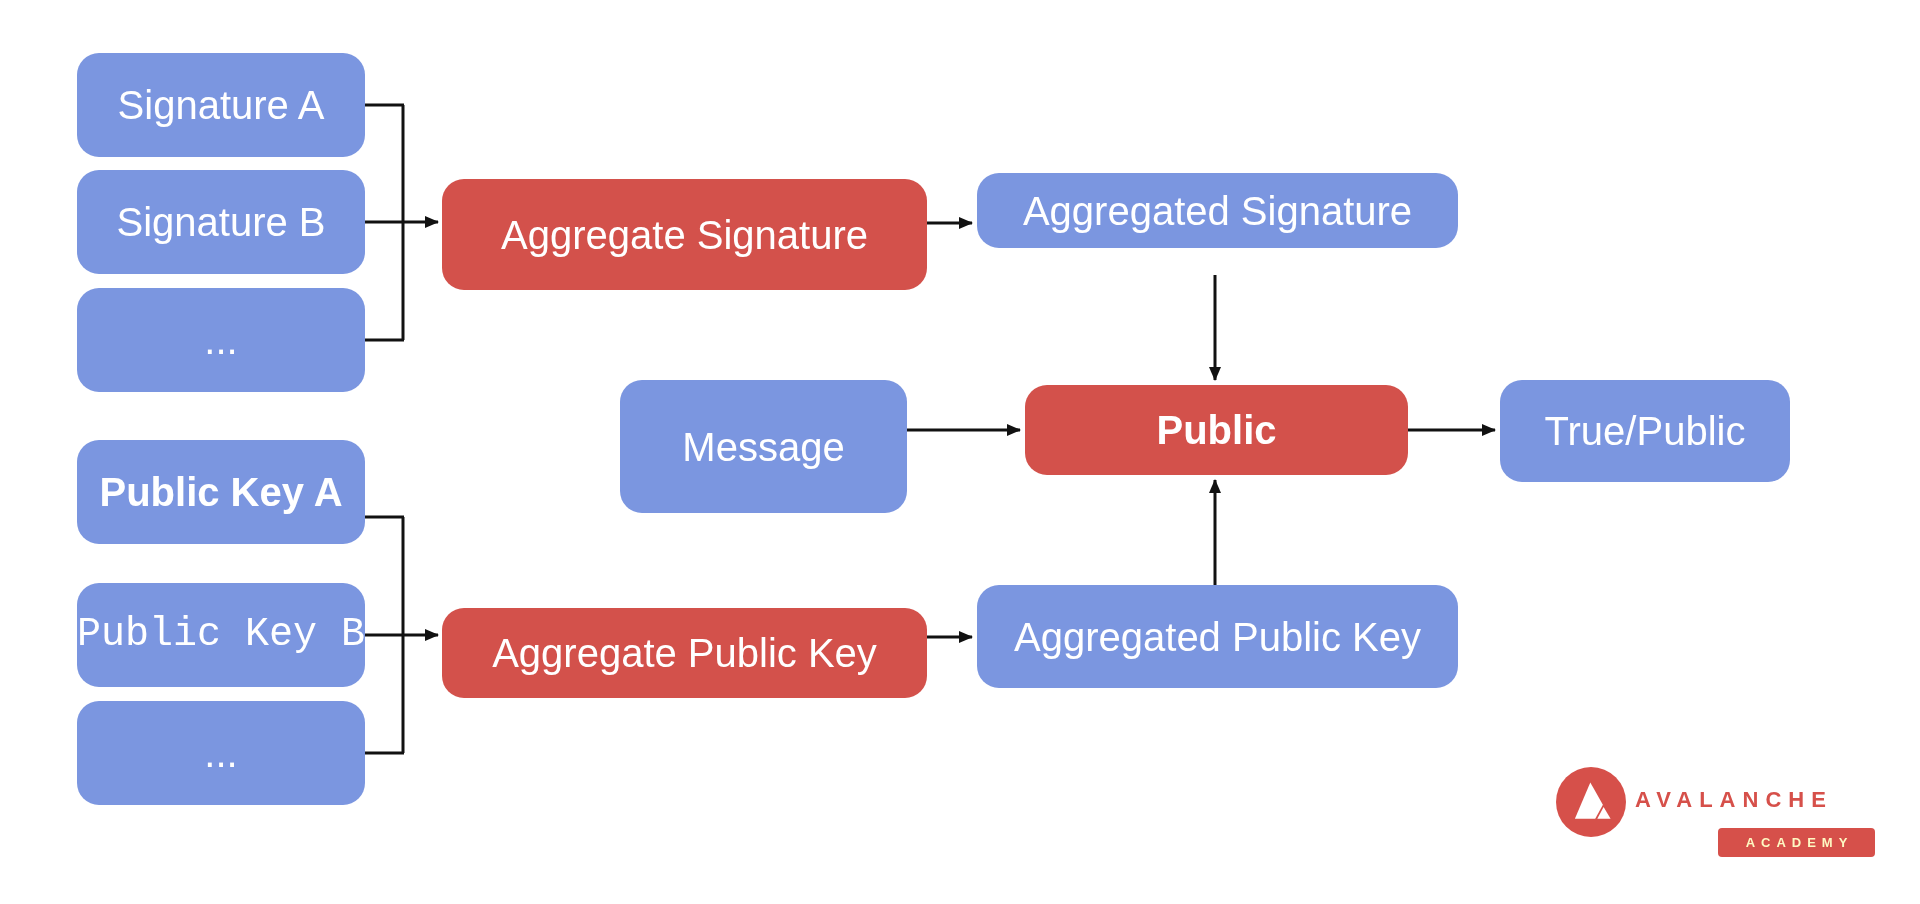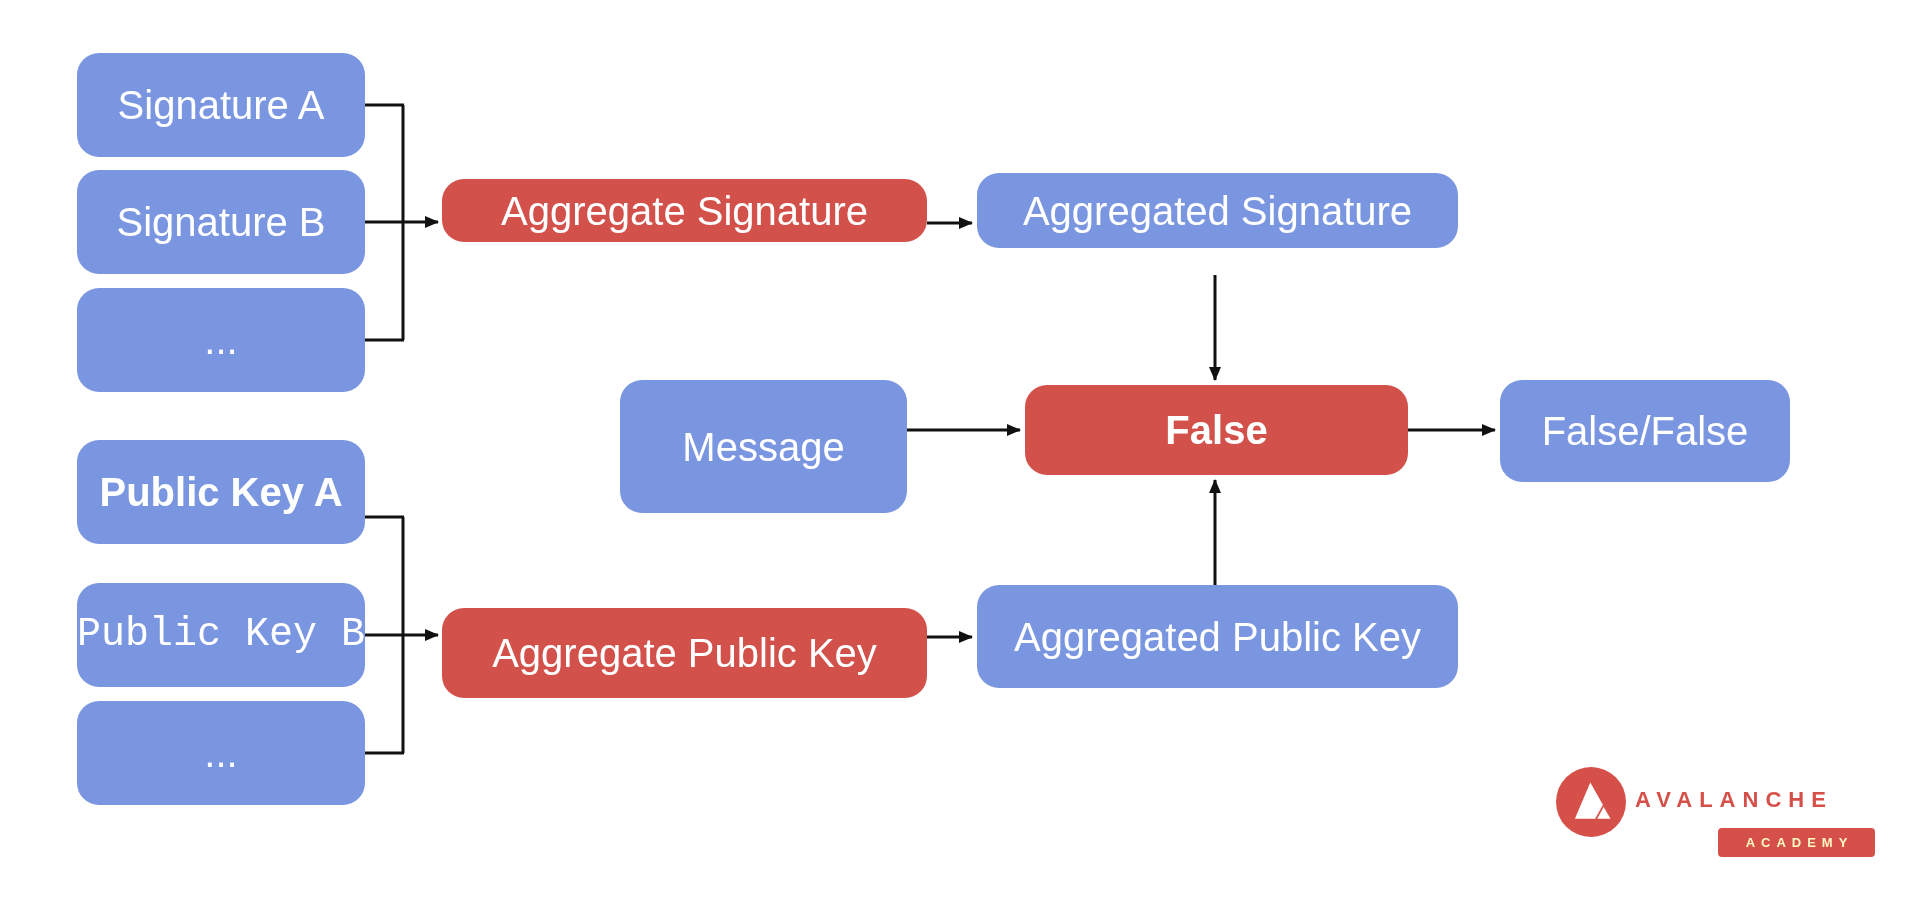--- a/index.html
+++ b/index.html
@@ -81,29 +81,29 @@
   </svg>
 
   <div class="box blue" style="left:77px;top:53px;width:288px;height:104px;">Signature A</div>
   <div class="box blue" style="left:77px;top:170px;width:288px;height:104px;">Signature B</div>
   <div class="box blue" style="left:77px;top:288px;width:288px;height:104px;">...</div>
 
   <div class="box blue" style="left:77px;top:440px;width:288px;height:104px;font-weight:bold;">Public Key A</div>
   <div class="box blue" style="left:77px;top:583px;width:288px;height:104px;font-family:Liberation Mono, monospace;">Public Key B</div>
   <div class="box blue" style="left:77px;top:701px;width:288px;height:104px;">...</div>
 
-  <div class="box red" style="left:442px;top:179px;width:485px;height:63px;">Aggregate Signature</div>
+  <div class="box red" style="left:442px;top:179px;width:485px;height:111px;">Aggregate Signature</div>
   <div class="box red" style="left:442px;top:608px;width:485px;height:90px;">Aggregate Public Key</div>
 
   <div class="box blue" style="left:977px;top:173px;width:481px;height:75px;">Aggregated Signature</div>
   <div class="box blue" style="left:977px;top:585px;width:481px;height:103px;">Aggregated Public Key</div>
 
   <div class="box blue" style="left:620px;top:380px;width:287px;height:133px;">Message</div>
-  <div class="box red bold" style="left:1025px;top:385px;width:383px;height:90px;">False</div>
-  <div class="box blue" style="left:1500px;top:380px;width:290px;height:102px;">False/False</div>
+  <div class="box red bold" style="left:1025px;top:385px;width:383px;height:90px;">Public</div>
+  <div class="box blue" style="left:1500px;top:380px;width:290px;height:102px;">True/Public</div>
 
   <div class="logo">
     <svg class="logo-mark" viewBox="0 0 100 100">
       <circle cx="50" cy="50" r="50" fill="#d6504a"></circle>
       <polygon points="49,22 67,54 56,74 27,74" fill="#ffffff"></polygon>
       <polygon points="68,57 78,74 59,74" fill="#ffffff"></polygon>
     </svg>
     <div class="logo-word">AVALANCHE</div>
     <div class="logo-badge">ACADEMY</div>
   </div>

